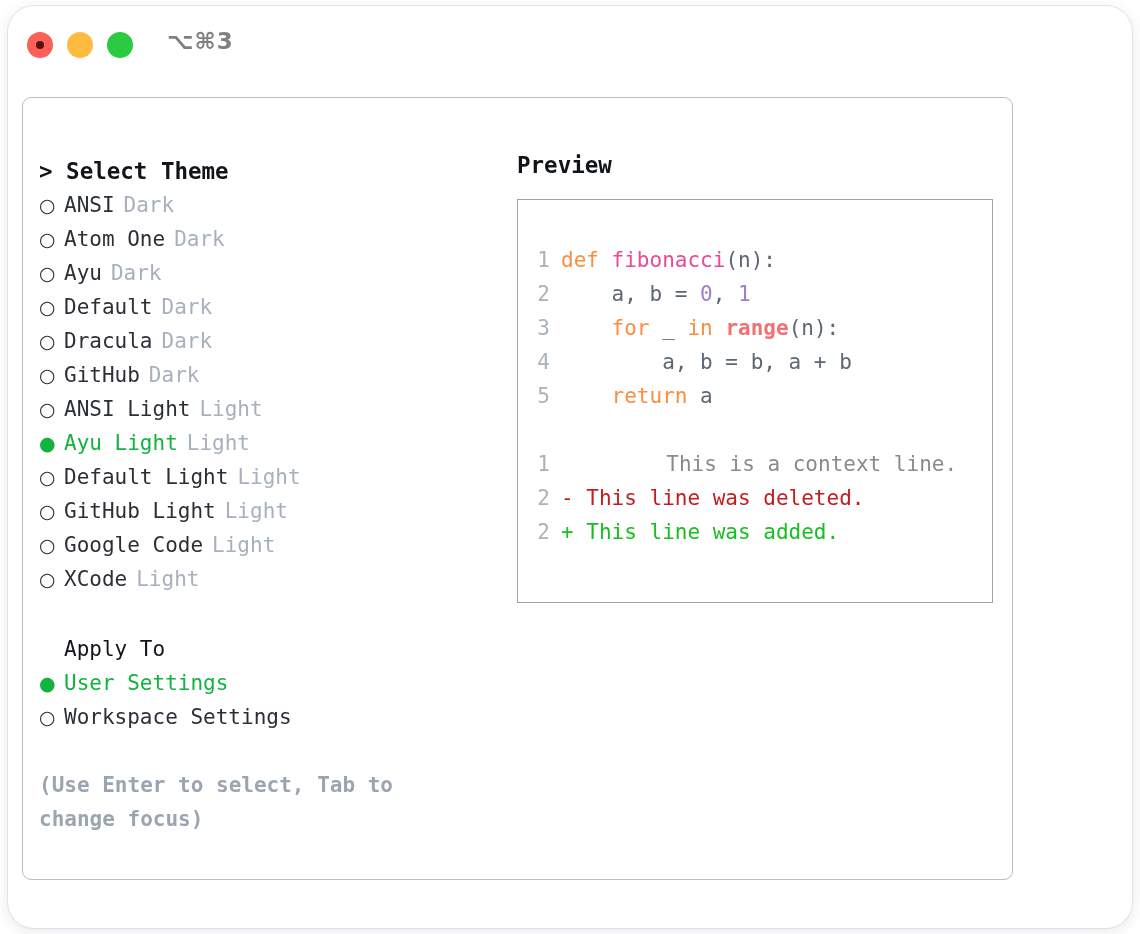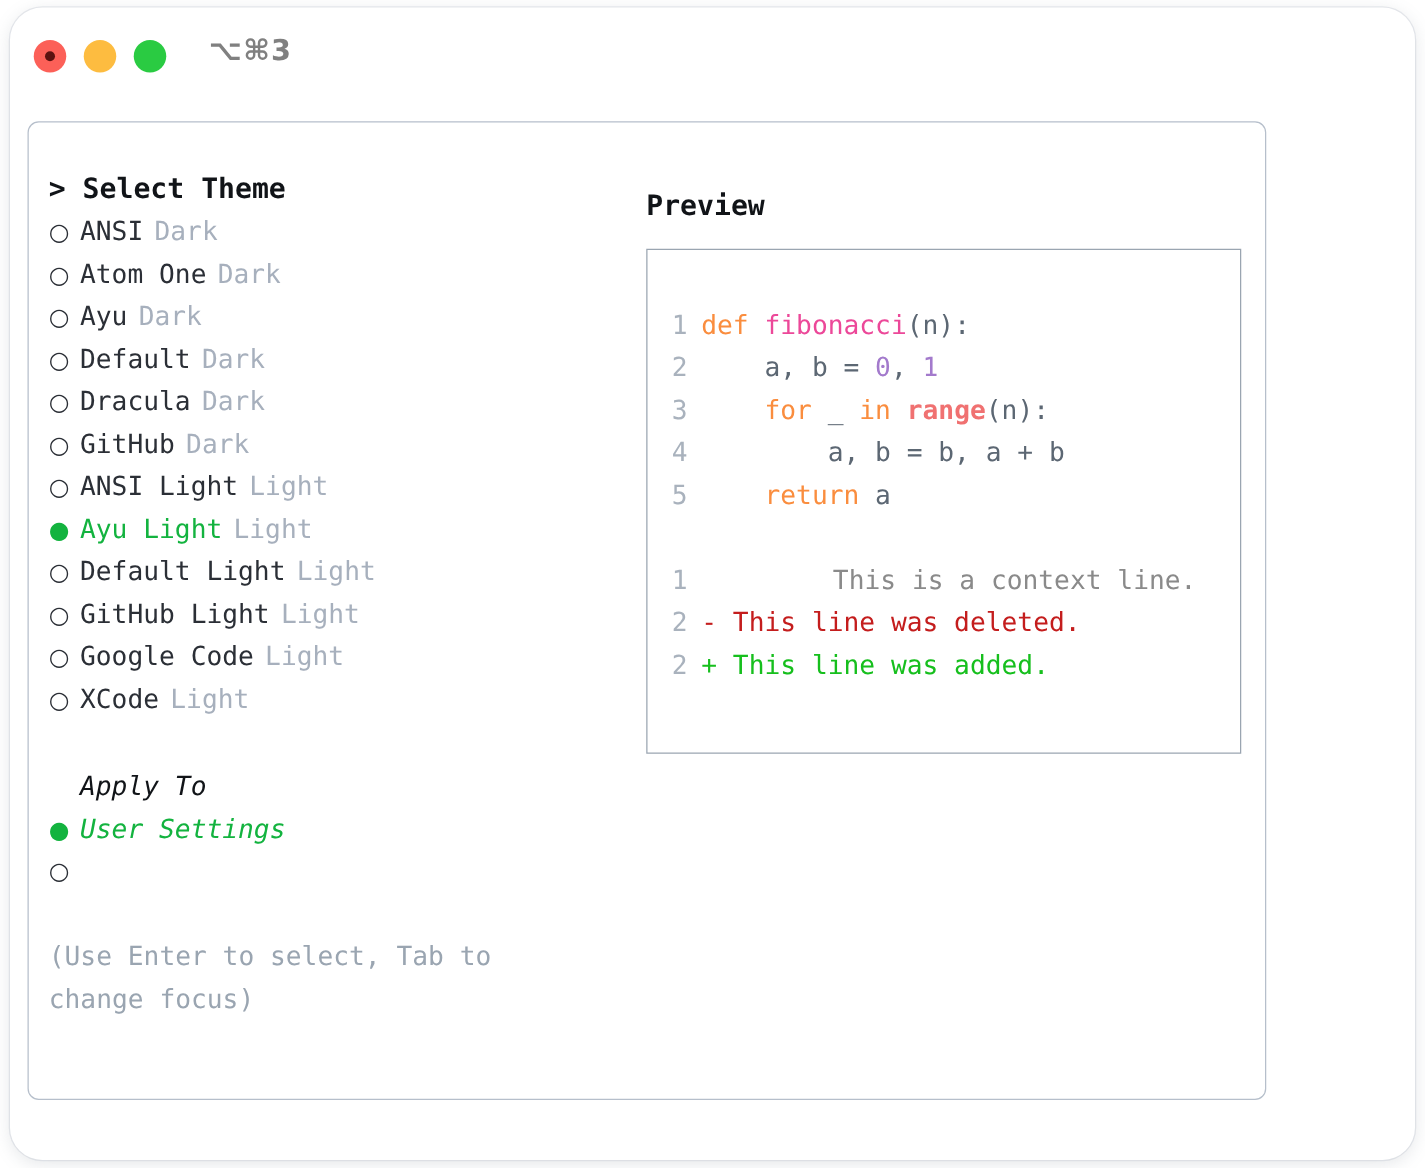--- a/index.html
+++ b/index.html
@@ -73,21 +73,21 @@
     border: 1px solid #b6bfcb;
     border-radius: 9px;
     background: #ffffff;
     box-sizing: border-box;
   }
 
   
   #left-col {
     position: absolute;
     left: 16px;
-    top: 36px;
+    top: 56px;
     width: 430px;
   }
   .section-title {
     font-size: 22.5px;
     font-weight: 700;
     color: #111418;
     letter-spacing: 0px;
     line-height: 34px;
     white-space: pre;
   }
@@ -109,34 +109,35 @@
     font-family: "DejaVu Sans", "Liberation Sans", sans-serif;
   }
   .row.selected .bullet { color: #13b33f; }
   .label { color: #2b2f36; }
   .row.selected .label { color: #13b33f; }
   .category {
     color: #a7b0bd;
     margin-left: 9px;
   }
 
-  #apply-block { margin-top: 36px; font-style: italic; }
+  #apply-block { margin-top: 36px; }
   .apply-heading {
     font-size: 21px;
     color: #111418;
     line-height: 34px;
     padding-left: 25px;
     white-space: pre;
   }
   #hint {
     margin-top: 34px;
     font-size: 21px;
     line-height: 34px;
     color: #9aa5b1;
     width: 404px;
+    font-weight: bold;
   }
 
   
   #right-col {
     position: absolute;
     left: 494px;
     top: 50px;
     width: 480px;
   }
   #preview-title {
@@ -208,21 +209,21 @@
           <div class="row"><span class="bullet">○</span><span class="label">Default Light</span><span class="category">Light</span></div>
           <div class="row"><span class="bullet">○</span><span class="label">GitHub Light</span><span class="category">Light</span></div>
           <div class="row"><span class="bullet">○</span><span class="label">Google Code</span><span class="category">Light</span></div>
           <div class="row"><span class="bullet">○</span><span class="label">XCode</span><span class="category">Light</span></div>
         </div>
 
       <div id="apply-block">
         <div class="apply-heading">Apply To</div>
         <div class="list" id="apply-list">
             <div class="row selected"><span class="bullet">●</span><span class="label">User Settings</span></div>
-            <div class="row"><span class="bullet">○</span></div>
+            <div class="row"><span class="bullet">○</span><span class="label">Workspace Settings</span></div>
           </div>
       </div>
 
       <div id="hint">(Use Enter to select, Tab to change focus)</div>
     </div>
 
     <div id="right-col">
       <div id="preview-title">Preview</div>
       <div id="preview-box">
         <div id="code"><div class="cline"><span class="ln">1</span><span class="kw">def </span><span class="fn">fibonacci</span><span class="pl">(n):</span></div><div class="cline"><span class="ln">2</span><span class="pl">    a, b = </span><span class="num">0</span><span class="pl">, </span><span class="num">1</span></div><div class="cline"><span class="ln">3</span><span class="pl">    </span><span class="kw">for</span><span class="pl"> _ </span><span class="kw">in</span><span class="pl"> </span><span class="bi">range</span><span class="pl">(n):</span></div><div class="cline"><span class="ln">4</span><span class="pl">        a, b = b, a + b</span></div><div class="cline"><span class="ln">5</span><span class="pl">    </span><span class="kw">return</span><span class="pl"> a</span></div><div class="blank-line"></div><div class="cline"><span class="ln">1</span><span class="ctx">  </span><span class="ctx">This is a context line.</span></div><div class="cline"><span class="ln">2</span><span class="del">- </span><span class="del">This line was deleted.</span></div><div class="cline"><span class="ln">2</span><span class="add">+ </span><span class="add">This line was added.</span></div></div>

